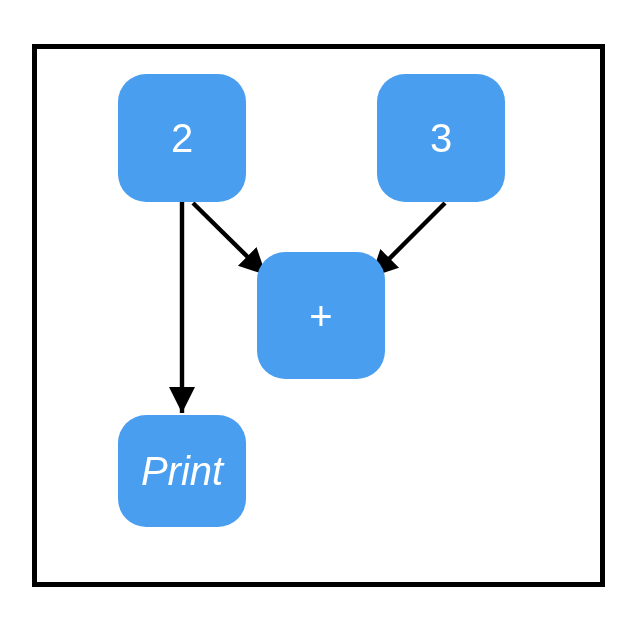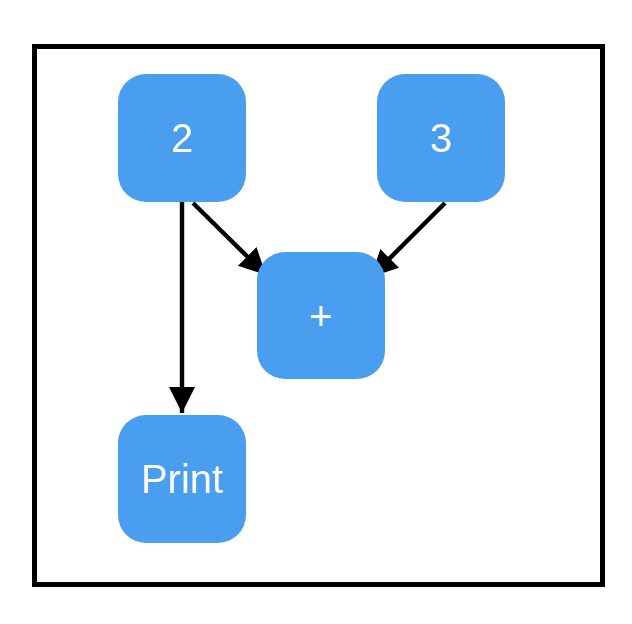--- a/index.html
+++ b/index.html
@@ -45,21 +45,21 @@
     color: #ffffff;
     font-size: 40px;
     font-weight: 400;
     cursor: pointer;
     user-select: none;
   }
   .node span { line-height: 1; }
   #node-2     { left: 118px; top: 74px;  height: 128px; }
   #node-3     { left: 377px; top: 74px;  height: 128px; }
   #node-plus  { left: 257px; top: 252px; height: 127px; }
-  #node-print { left: 118px; top: 415px; height: 128px; }
+  #node-print { left: 118px; top: 415px; height: 112px; font-style: italic; }
 </style>
 </head>
 <body>
 
 <div class="canvas">
 
   <div class="frame"></div>
 
   <svg class="edges" viewBox="0 0 632 624" xmlns="http://www.w3.org/2000/svg">
     <defs>

